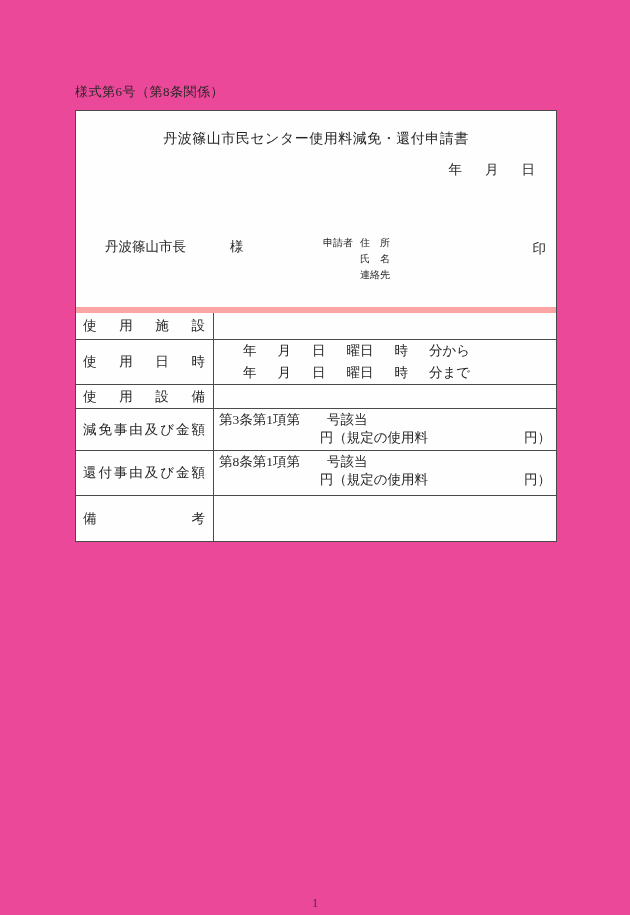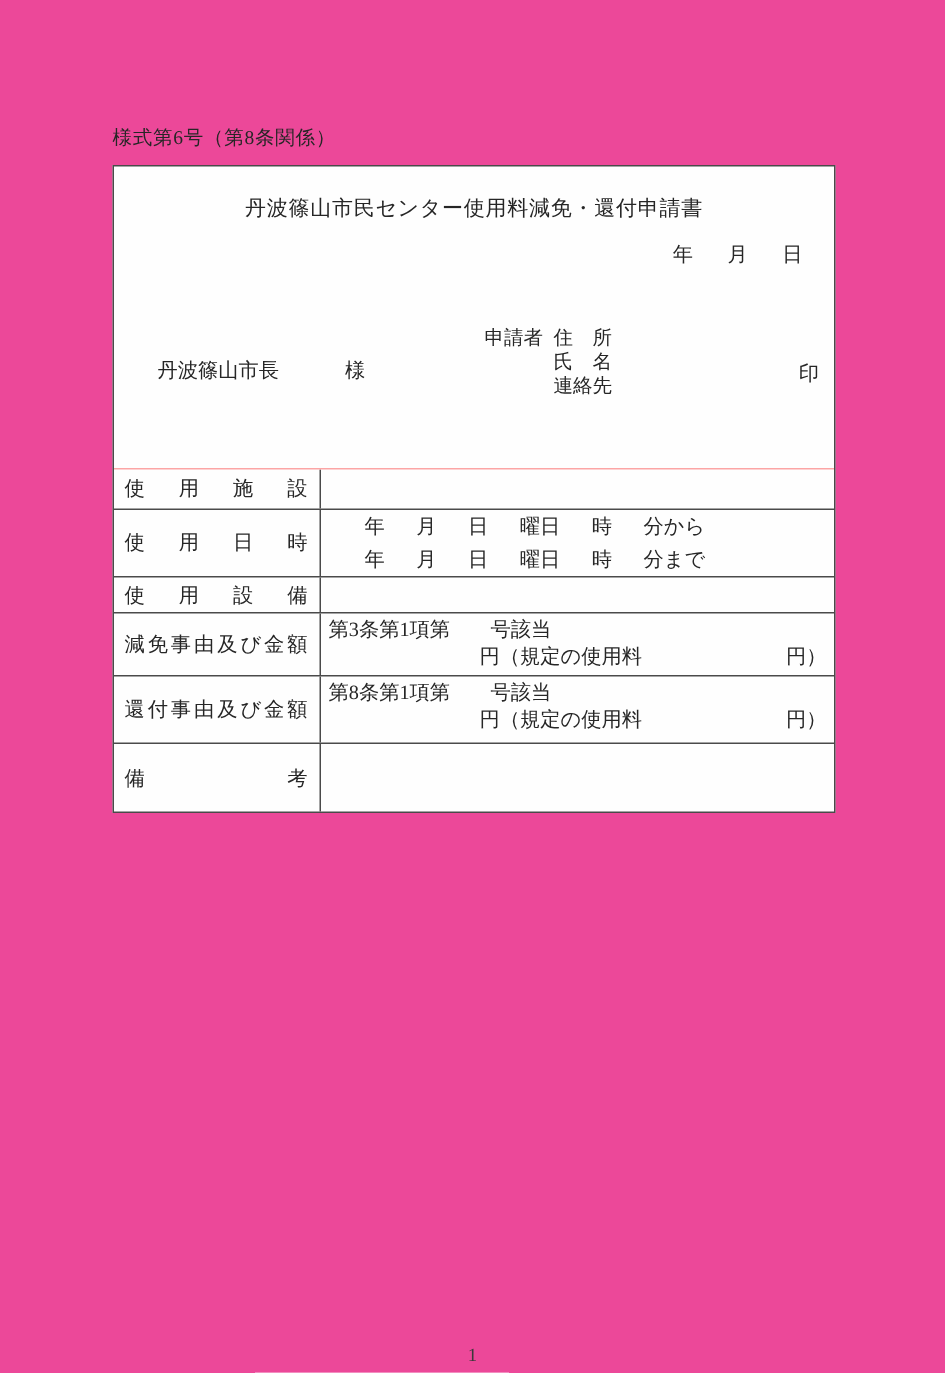--- a/index.html
+++ b/index.html
@@ -22,37 +22,37 @@
     letter-spacing: 0.5px;
     white-space: nowrap;
   }
   .sheet {
     position: absolute; left: 75px; top: 110px;
     width: 482px;
     border: 1px solid #4a4a4a;
     background: #fefefe;
   }
   
-  .intro { position: relative; height: 202px; border-bottom: 1px solid #fca5a5; font-size: 13.5px; }
+  .intro { position: relative; height: 202px; border-bottom: 6px solid #fca5a5; font-size: 13.5px; }
   .doc-title {
     position: absolute; left: 0; top: 19px; width: 100%;
     text-align: center; font-size: 14px; letter-spacing: 0.5px;
     white-space: nowrap;
   }
   .date-line {
     position: absolute; top: 50px; right: 21px;
     display: flex; gap: 23px; font-size: 13.5px;
   }
   .addressee-line {
     position: absolute; left: 29px; top: 80px;
     display: flex; gap: 44px; font-size: 13.5px; white-space: nowrap; margin-top: 47px;
   }
   .applicant-block {
-    position: absolute; left: 247px; top: 106px;
-    display: flex; gap: 7px; font-size: 13px; line-height: 16px;
+    position: absolute; left: 247px; top: 124px;
+    display: flex; gap: 7px; font-size: 10px; line-height: 16px;
   }
   .applicant-cols { display: flex; flex-direction: column; }
   .seal {
     position: absolute; top: 130px; right: 10px;
     font-size: 13.5px; line-height: 16px;
   }
   .statement {
     position: absolute; left: 17px; top: 172px;
     font-size: 13.5px; letter-spacing: 1px; white-space: nowrap;
   }

